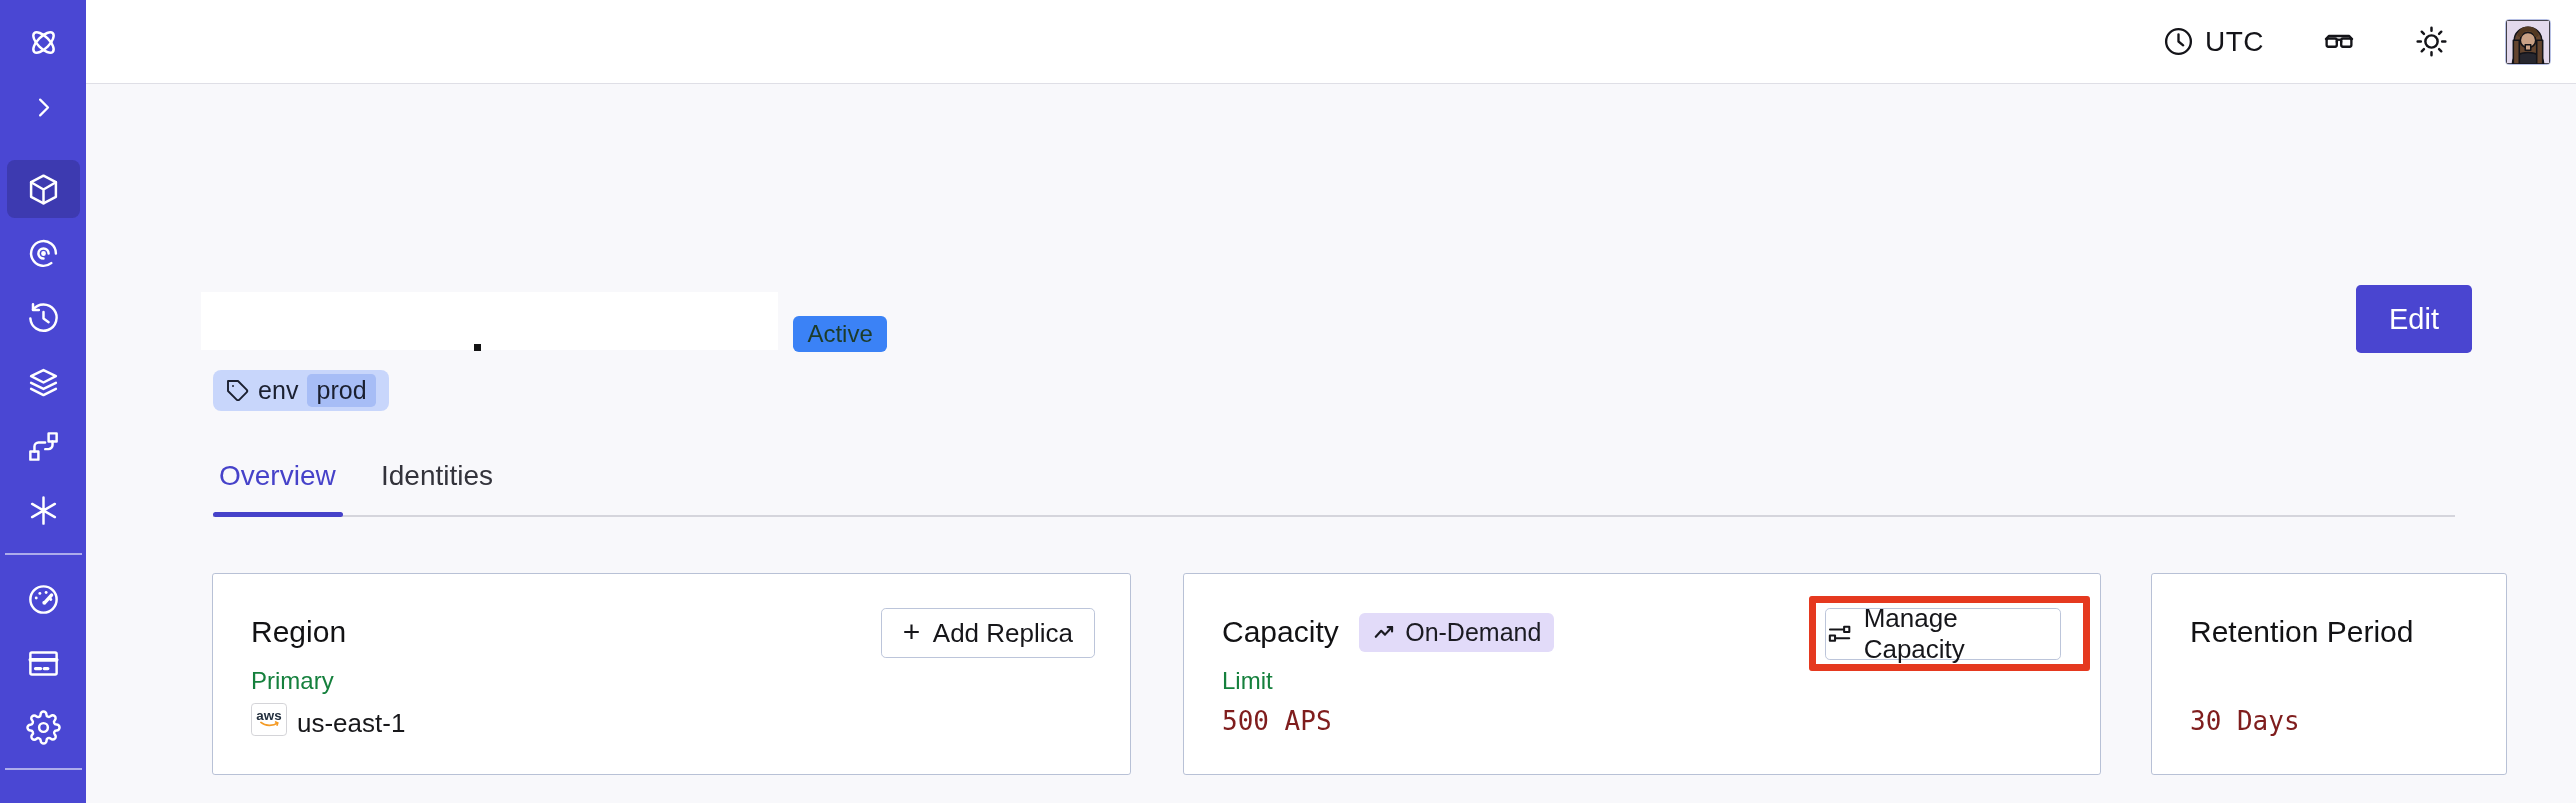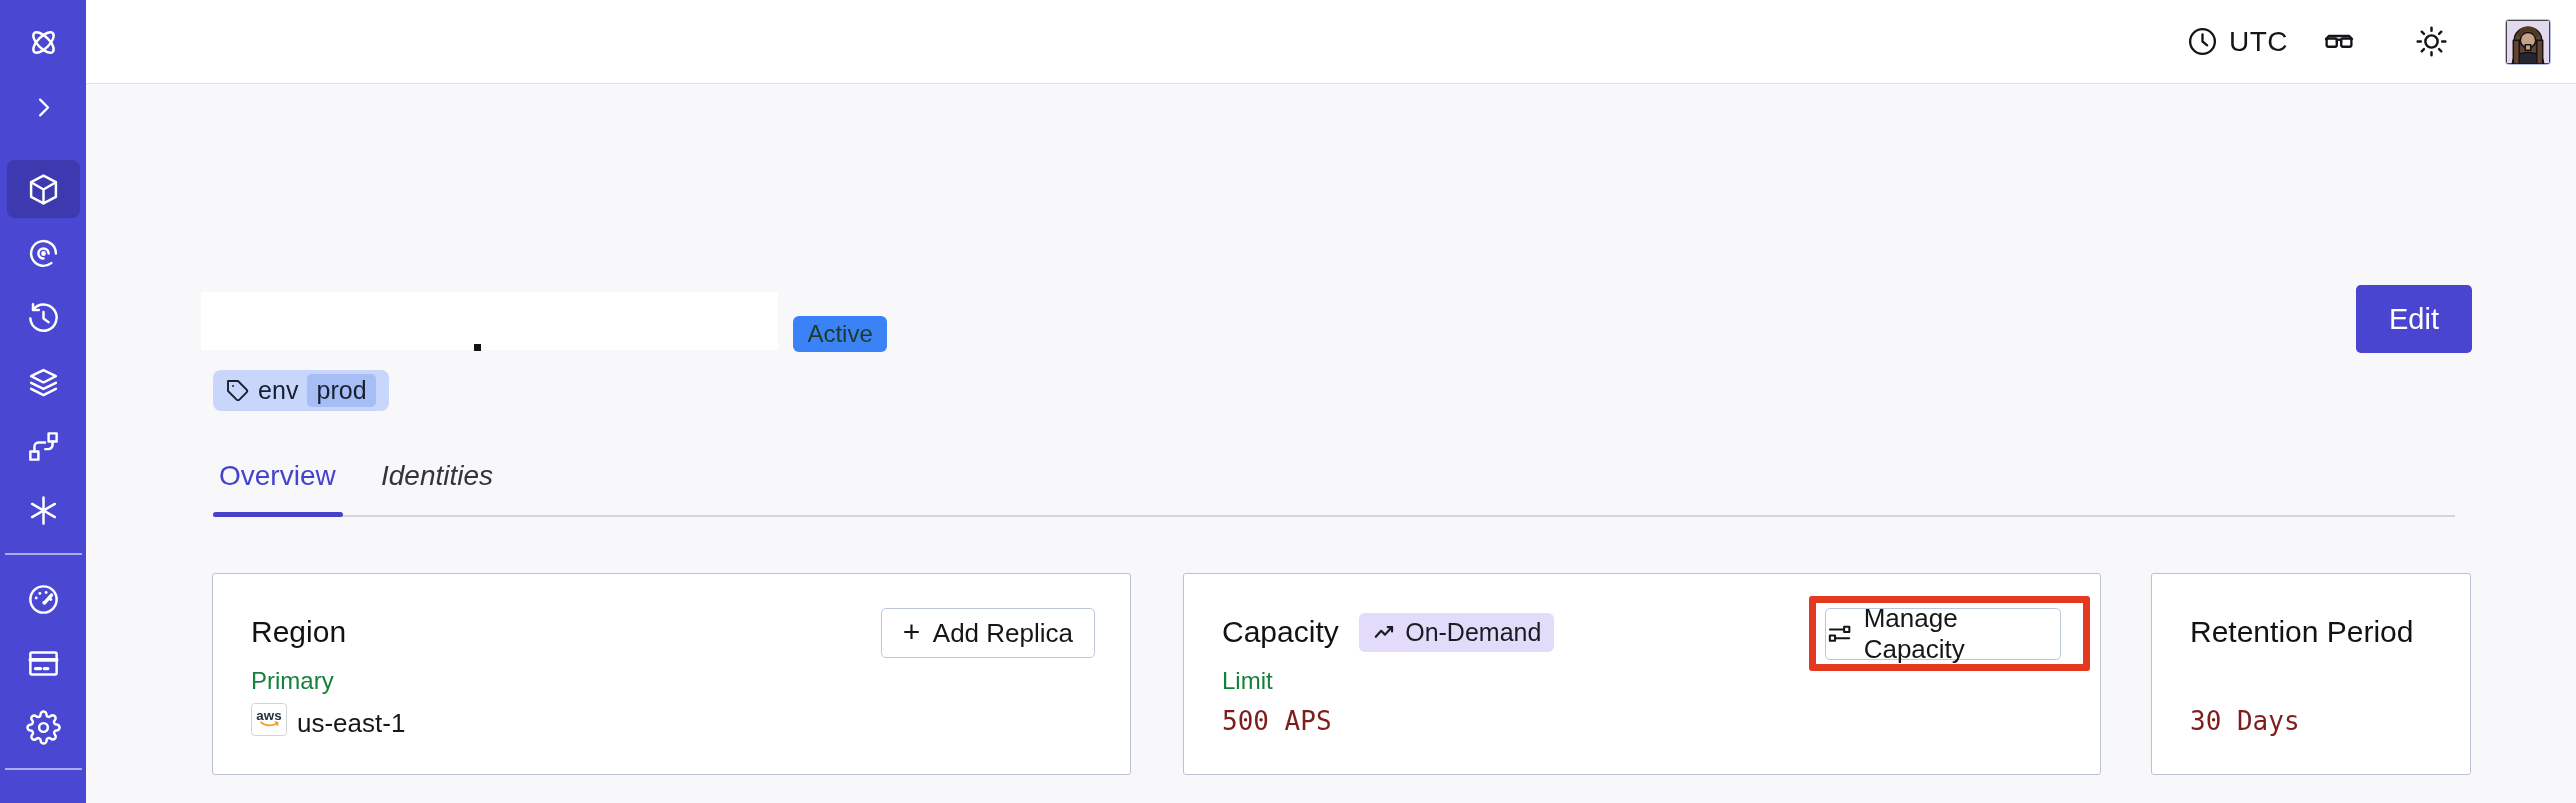--- a/index.html
+++ b/index.html
@@ -11,21 +11,21 @@
   
   .sidebar { left:0; top:0; width:86px; height:804px; background:#4a47d3; z-index:5; }
   .nav-item { position:absolute; left:0; width:86px; height:58px; display:flex; align-items:center; justify-content:center; }
   .nav-item svg { stroke:#fff; fill:none; stroke-width:1.7; stroke-linecap:round; stroke-linejoin:round; width:35px; height:35px; }
   .nav-item.active-item { left:6.7px; width:73px; border-radius:7.7px; background:#3d3ab0; }
   .side-divider { position:absolute; left:4.8px; width:77px; height:1.9px; background:rgba(255,255,255,0.55); }
 
   
   .topbar { left:86px; top:0; width:2490px; height:84px; background:#ffffff; border-bottom:1.9px solid #dfdfe6; display:flex; align-items:center; justify-content:flex-end; gap:0; z-index:4; }
   .topbar svg { stroke:#141419; fill:none; stroke-width:1.7; stroke-linecap:round; stroke-linejoin:round; }
-  .tz-group { display:flex; align-items:center; gap:9.6px; margin-right:32px; cursor:pointer; }
+  .tz-group { display:flex; align-items:center; gap:9.6px; margin-right:56px; cursor:pointer; }
   .tz-label { font-size:28px; color:#141419; font-weight:500; letter-spacing:0.5px; }
   .tb-icon { margin-right:56px; display:flex; align-items:center; cursor:pointer; }
   .avatar { width:46px; height:46px; border:1.9px solid #b7c0e4; border-radius:3.8px; overflow:hidden; margin-right:25px; cursor:pointer; }
 
   
   .breadcrumb { left:213px; top:192px; display:flex; align-items:center; gap:13.4px; }
   .breadcrumb svg { width:31px; height:31px; stroke:#17171c; fill:none; stroke-width:2.3; stroke-linecap:round; stroke-linejoin:round; }
   .crumb-text { font-size:28px; font-weight:500; color:#17171c; display:flex; gap:11.5px; }
   .crumb-link { cursor:pointer; }
 
@@ -39,32 +39,32 @@
   .tag-key { font-size:25px; color:#1b2030; }
   .tag-value { background:#a7bdf6; border-radius:4.8px; padding:1.9px 9.6px; font-size:25px; color:#1b2030; }
 
   .btn { display:flex; align-items:center; justify-content:center; gap:12.5px; background:#ffffff; border:1.9px solid #bcc5da; border-radius:4.8px; cursor:pointer; font-weight:500; color:#16161a; }
   .btn svg { stroke:#16161a; fill:none; stroke-width:1.8; stroke-linecap:round; stroke-linejoin:round; }
   .connect-btn { left:2126px; top:285px; width:216px; height:68px; font-size:28px; }
   .edit-btn { left:2356px; top:285px; width:116px; height:68px; background:#4a45d0; border:none; border-radius:4.8px; color:#ffffff; font-size:29px; display:flex; align-items:center; justify-content:center; cursor:pointer; }
 
   .tab { top:460px; font-size:28px; cursor:pointer; }
   .tab-overview { left:219px; color:#4642c9; font-weight:500; }
-  .tab-identities { left:381px; color:#33333b; font-weight:400;font-style:italic; }
+  .tab-identities { left:381px; color:#33333b; font-weight:400; }
   .tab-underline-active { left:213px; top:512px; width:130px; height:4.8px; background:#4642c9; border-radius:2.9px; z-index:2; }
   .tab-underline-track { left:213px; top:515px; width:2242px; height:1.9px; background:#d5d5dc; }
 
   .card { top:573px; height:202px; background:#ffffff; border:1.9px solid #b8c1d6; border-radius:2.9px; }
   .card-title { position:absolute; left:38px; top:614px; font-size:30px; font-weight:500; color:#121214; }
   .card-label { position:absolute; left:38px; font-size:24px; color:#15803d; }
   .mono-value { position:absolute; left:38px; font-family:"DejaVu Sans Mono", monospace; font-size:26px; color:#7f1d1d; }
 
   .card-region { left:212px; width:919px; }
   .card-capacity { left:1183px; width:918px; }
-  .card-retention { left:2151px; width:320px; }
+  .card-retention { left:2151px; width:356px; }
   .card .card-title { top:41px; }
   .card .row-label { top:93px; }
   .card .row-value-y { top:132px; }
 
   .add-replica { position:absolute; right:35px; top:34px; height:50px; padding:0 21px; font-size:26px; }
   .plus-glyph { font-size:30px; font-weight:400; margin-top:-2.9px; }
 
   .aws-badge { position:absolute; left:38px; top:129px; width:36px; height:33px; background:#fff; border:1px solid #d4d4d8; border-radius:3.8px; display:flex; flex-direction:column; align-items:center; justify-content:center; }
   .aws-text { font-size:13.4px; font-weight:700; color:#232f3e; line-height:11.5px; }
   .aws-badge svg { width:21px; height:7.7px; stroke:#f49b26; fill:none; stroke-width:1.8; stroke-linecap:round; }

